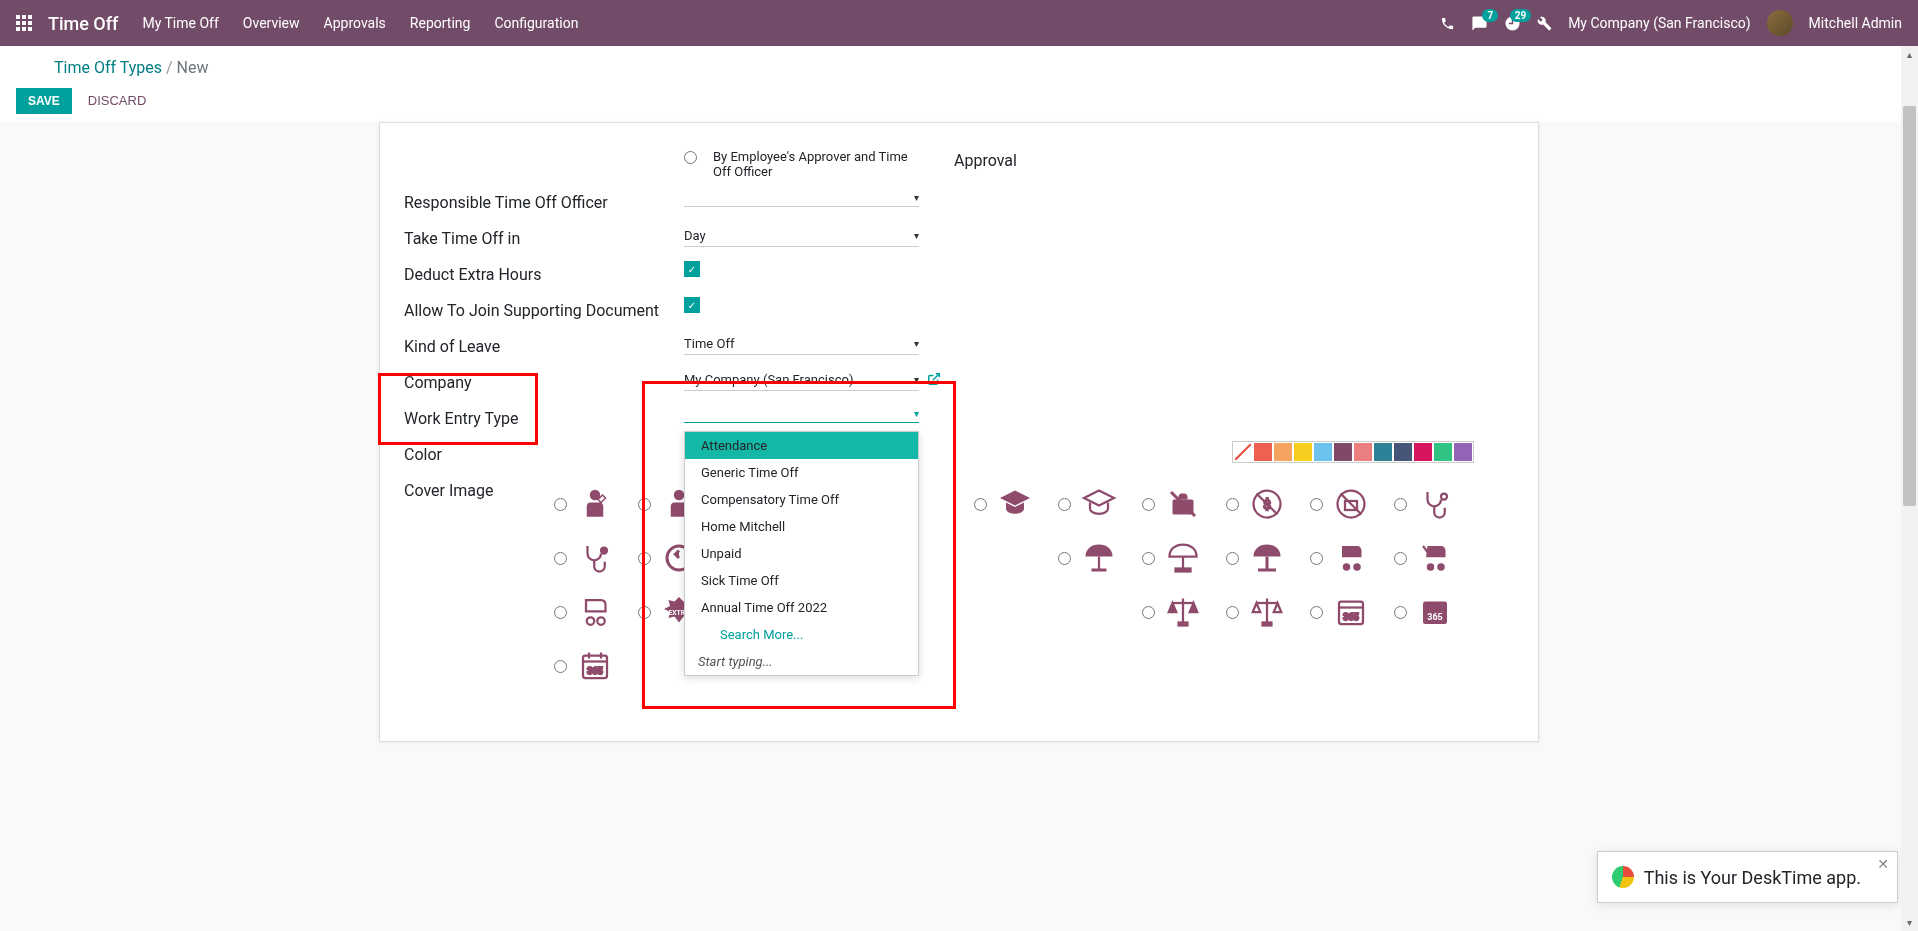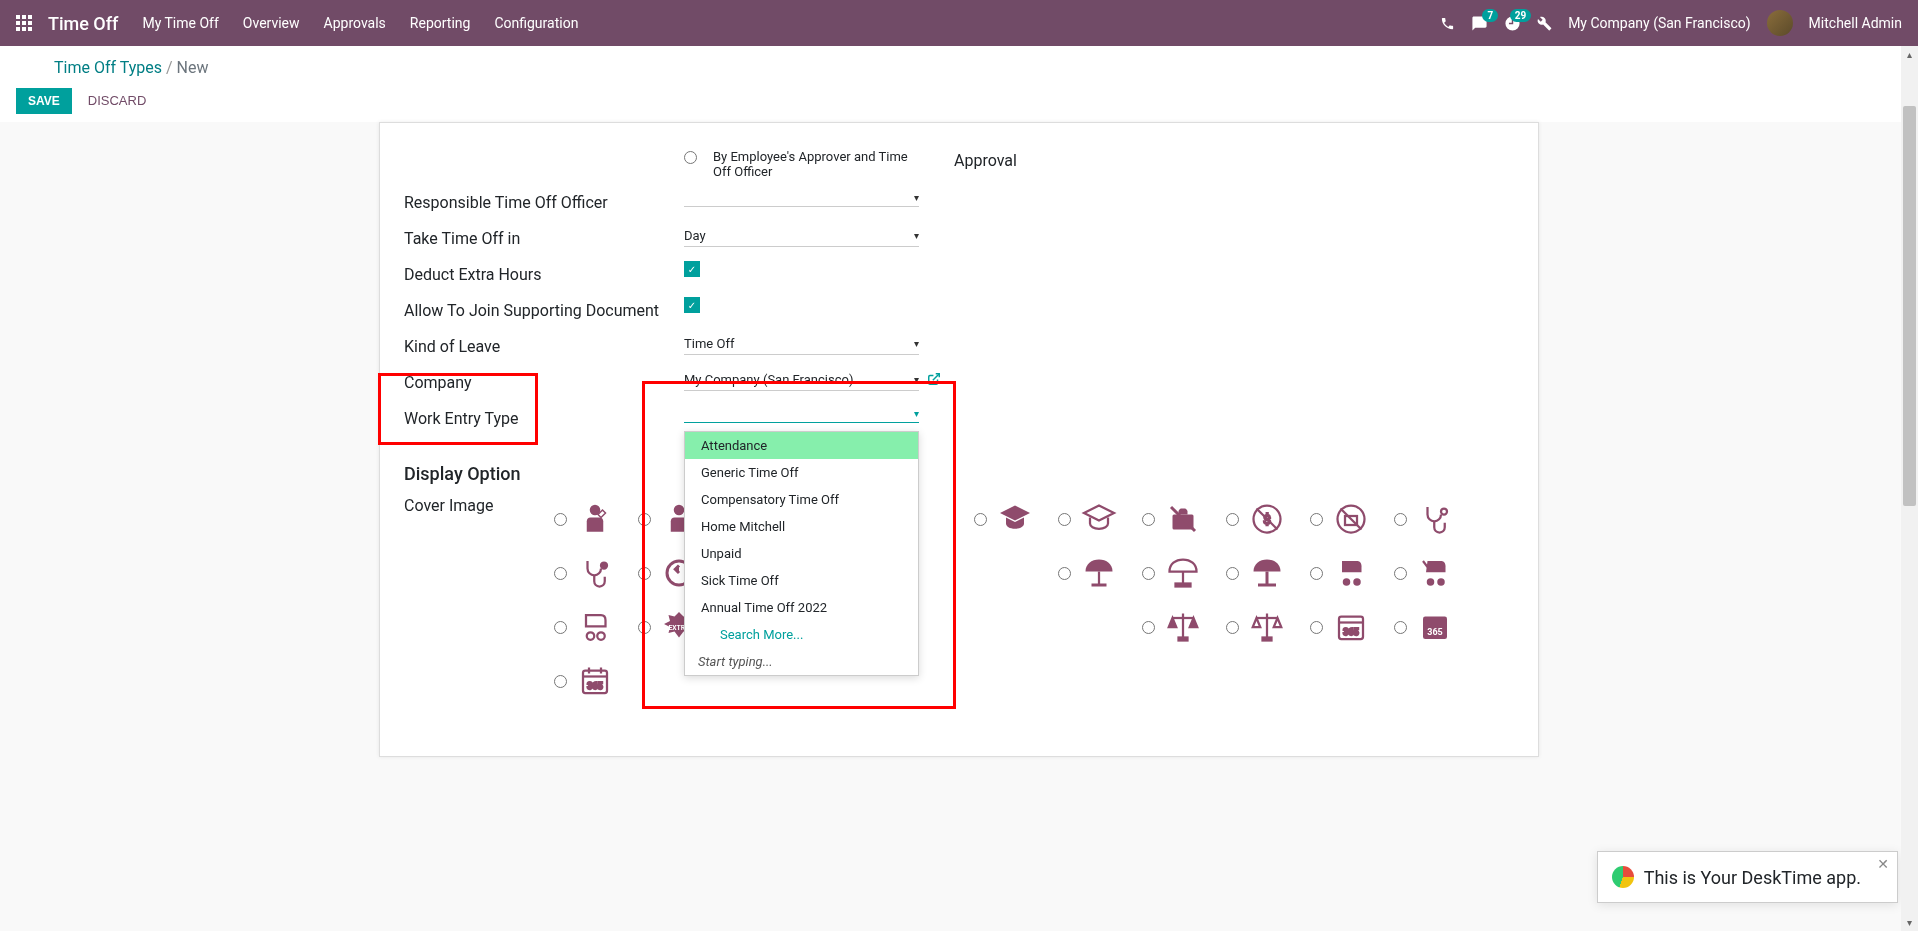--- a/index.html
+++ b/index.html
@@ -32,21 +32,21 @@
 .radio-opt input[type=radio] { margin-top: 2px; }
 .select-field { width: 235px; border: none; border-bottom: 1px solid #ccc; padding: 3px 0; font-size: 13px; background: white; position: relative; display: flex; justify-content: space-between; align-items: center; cursor: pointer; }
 .select-field .caret { font-size: 10px; color: #333; }
 .select-field.teal .caret { color: #00A09D; }
 .section-header { font-size: 18px; font-weight: 500; color: #212529; margin: 16px 0 8px; }
 .checkbox-field { width: 16px; height: 16px; background: #00A09D; color: white; display: flex; align-items: center; justify-content: center; font-size: 10px; cursor: pointer; }
 .ext-link { color: #00A09D; cursor: pointer; margin-left: 8px; }
 .highlight-box { position: absolute; border: 3px solid red; pointer-events: none; }
 .dropdown-menu { position: absolute; background: white; border: 1px solid #ccc; width: 235px; box-shadow: 0 2px 8px rgba(0,0,0,0.15); z-index: 10; }
 .dropdown-item { padding: 6px 16px; cursor: pointer; font-size: 13px; }
-.dropdown-item.active { background: #86efac; }
+.dropdown-item.active { background: #14b8a6; }
 .dropdown-item.link { color: #00A09D; padding-left: 35px; }
 .dropdown-item.italic { font-style: italic; padding-left: 13px; color: #555; }
 .color-swatches { display: flex; gap: 2px; border: 1px solid #ccc; padding: 1px; }
 .swatch { width: 18px; height: 18px; cursor: pointer; }
 .swatch.none { background: white; position: relative; }
 .swatch.none::after { content: ""; position: absolute; width: 22px; height: 2px; background: #e74c3c; transform: rotate(-45deg); top: 8px; left: -2px; }
 .icon-grid { display: flex; flex-wrap: wrap; gap: 0; }
 .icon-cell { width: 84px; height: 54px; display: flex; align-items: center; gap: 8px; }
 .icon-cell input[type=radio] { flex-shrink: 0; }
 .cover-icon { width: 40px; height: 40px; color: #8F4B6C; display: flex; align-items: center; justify-content: center; }
@@ -213,21 +213,39 @@
           <div class="dropdown-item">Home Mitchell</div>
           <div class="dropdown-item">Unpaid</div>
           <div class="dropdown-item">Sick Time Off</div>
           <div class="dropdown-item">Annual Time Off 2022</div>
           <div class="dropdown-item link">Search More...</div>
           <div class="dropdown-item italic">Start typing...</div>
         </div>
       </div>
     </div>
 
-    <div class="section-header" style="margin-top:30px;">Display Option</div>
+    <div class="field-row">
+      <div class="field-label">Color</div>
+      <div class="field-value" style="display:flex;justify-content:flex-end;padding-right:40px;">
+        <div class="color-swatches" style="margin-left:455px;">
+          <div class="swatch none"></div>
+          <div class="swatch" style="background:#F06050;"></div>
+          <div class="swatch" style="background:#F4A460;"></div>
+          <div class="swatch" style="background:#F7CD1F;"></div>
+          <div class="swatch" style="background:#6CC1ED;"></div>
+          <div class="swatch" style="background:#814968;"></div>
+          <div class="swatch" style="background:#EB7E7F;"></div>
+          <div class="swatch" style="background:#2C8397;"></div>
+          <div class="swatch" style="background:#475577;"></div>
+          <div class="swatch" style="background:#D6145F;"></div>
+          <div class="swatch" style="background:#30C381;"></div>
+          <div class="swatch" style="background:#9365B8;"></div>
+        </div>
+      </div>
+    </div>
 
     <div class="field-row" style="align-items:flex-start;">
       <div class="field-label" style="width:150px;">Cover Image</div>
       <div class="field-value">
         <div class="icon-grid">
 
           <div class="icon-cell">
               <input type="radio" name="cov" style="">
               <div class="cover-icon">
                 <svg viewBox="0 0 48 48" fill="currentColor">

